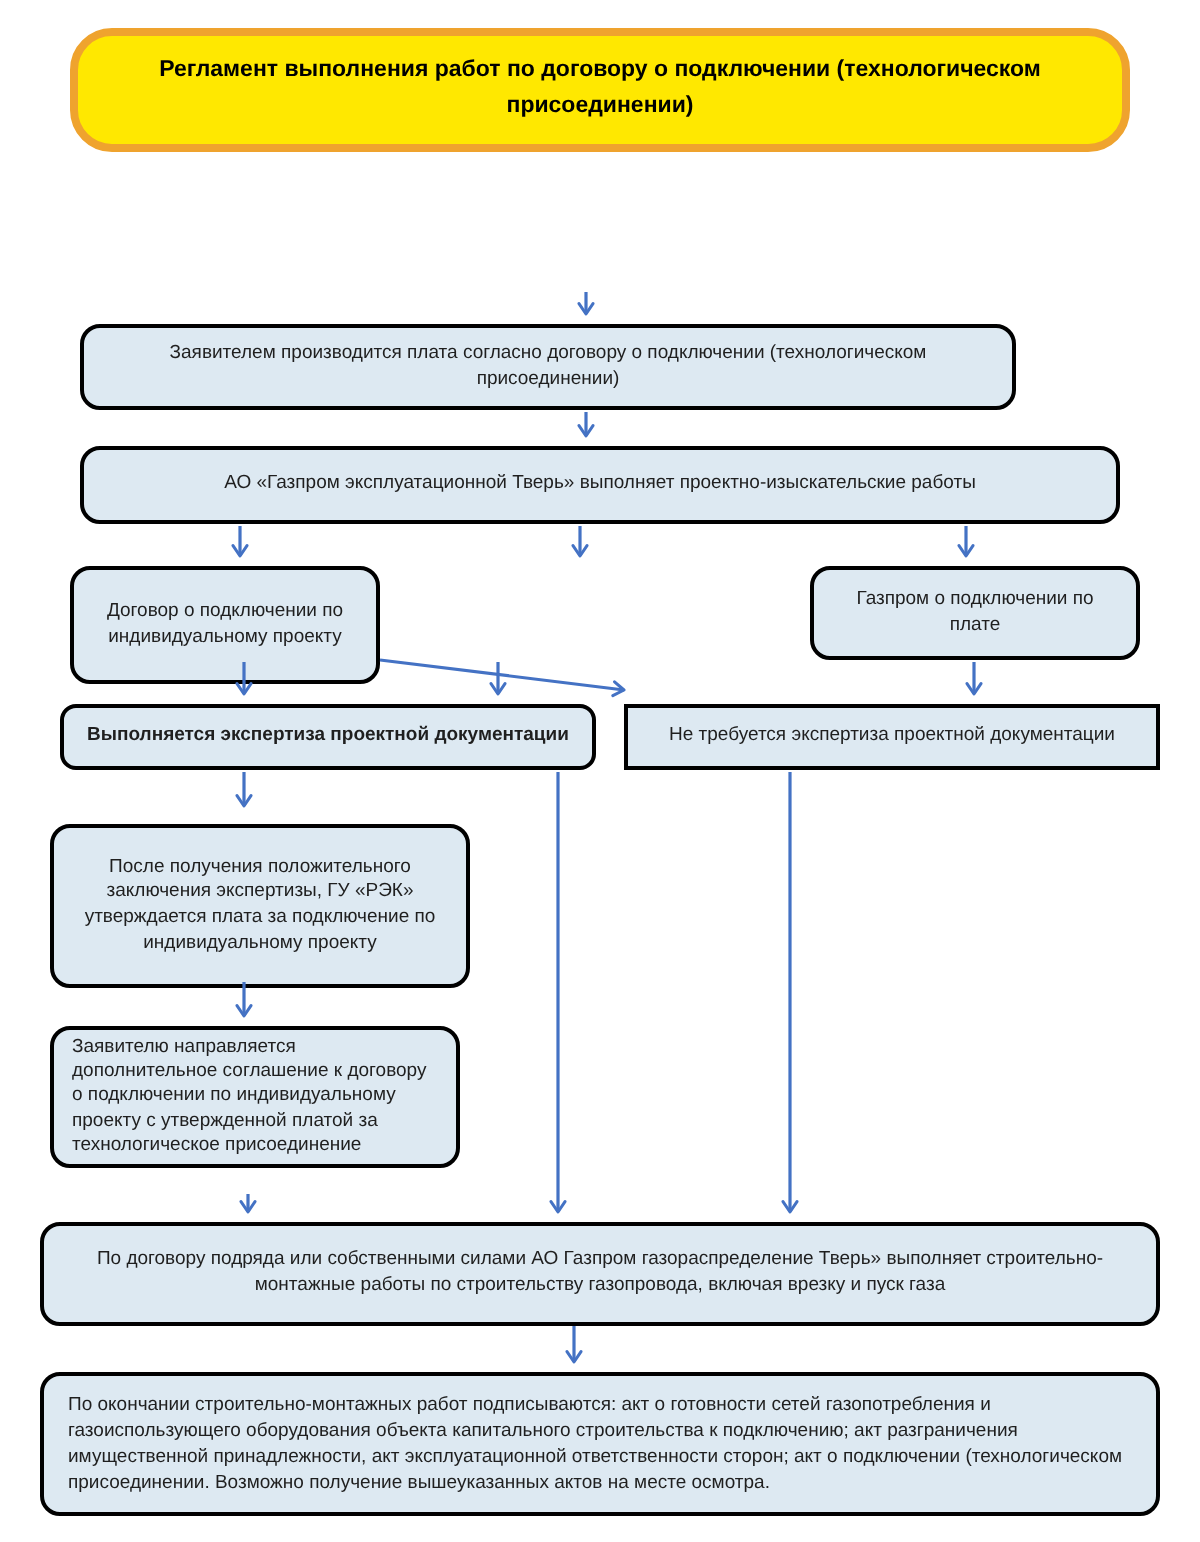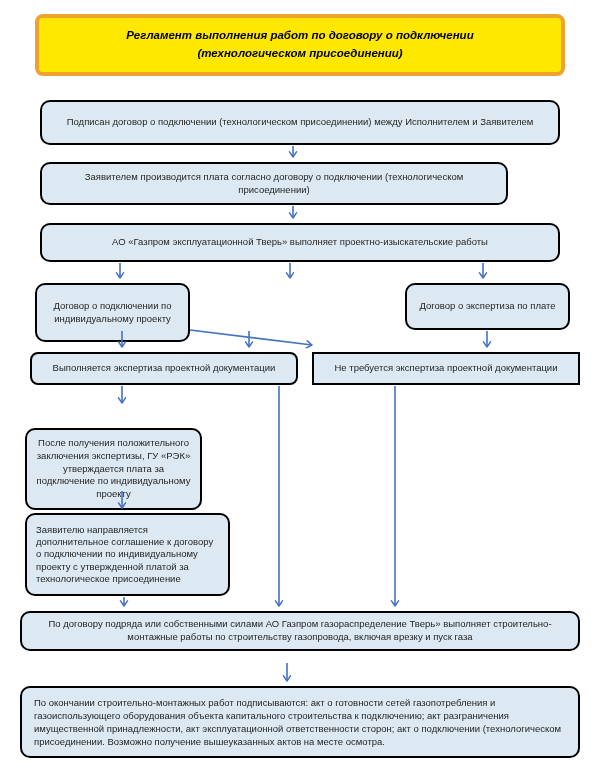--- a/index.html
+++ b/index.html
@@ -35,27 +35,26 @@
     color: var(--text-color);
     padding: 3px 8px;
   }
   .node.align-left {
     text-align: left;
     justify-content: flex-start;
   }
   .node.title {
     background: var(--title-fill);
     border: 4px solid var(--title-border);
-    border-radius: 8px;
+    border-radius: 21px;
     font-weight: bold;
     font-size: 11.5px;
     line-height: 1.55;
     color: #000000;
     padding: 4px 34px;
-    font-style: italic;
   }
   svg.connectors {
     position: absolute;
     left: 0; top: 0;
     width: 600px; height: 771px;
     pointer-events: none;
   }
   line.flow-arrow {
     stroke: var(--arrow-color);
     stroke-width: 1.6;
@@ -69,40 +68,39 @@
     stroke-linejoin: round;
   }
 </style>
 </head>
 <body>
 
 <div class="canvas">
 
   <div class="node title" style="left:35px; top:14px; width:530px; height:62px;">Регламент выполнения работ по договору о подключении (технологическом присоединении)</div>
 
-  <div class="node" style="left:40px; top:100px; width:520px; height:45px;">Подписан договор о подключении (технологическом присоединении) между Исполнителем и Заявителем</div>
 
   <div class="node" style="left:40px; top:162px; width:468px; height:43px;">Заявителем производится плата согласно договору о подключении (технологическом присоединении)</div>
 
   <div class="node" style="left:40px; top:223px; width:520px; height:39px;">АО «Газпром эксплуатационной Тверь» выполняет проектно-изыскательские работы</div>
 
   <div class="node" style="left:35px; top:283px; width:155px; height:59px;">Договор о подключении по индивидуальному проекту</div>
 
 
-  <div class="node" style="left:405px; top:283px; width:165px; height:47px;">Договор о экспертиза по плате</div>
+  <div class="node" style="left:405px; top:283px; width:165px; height:47px;">Газпром о подключении по плате</div>
 
-  <div class="node" style="left:30px; top:352px; width:268px; height:33px; border-radius:8px;">Выполняется экспертиза проектной документации</div>
+  <div class="node" style="left:30px; top:352px; width:268px; height:33px; border-radius:8px;font-weight:bold;">Выполняется экспертиза проектной документации</div>
 
   <div class="node" style="left:312px; top:352px; width:268px; height:33px; border-radius:0;">Не требуется экспертиза проектной документации</div>
 
-  <div class="node" style="left:25px; top:428px; width:177px; height:82px; padding:3px 9px;">После получения положительного заключения экспертизы, ГУ «РЭК» утверждается плата за подключение по индивидуальному проекту</div>
+  <div class="node" style="left:25px; top:412px; width:210px; height:82px; padding:3px 9px;">После получения положительного заключения экспертизы, ГУ «РЭК» утверждается плата за подключение по индивидуальному проекту</div>
 
-  <div class="node align-left" style="left:25px; top:513px; width:205px; height:83px; padding:3px 9px; line-height:1.3;">Заявителю направляется дополнительное соглашение к договору о подключении по индивидуальному проекту с утвержденной платой за технологическое присоединение</div>
+  <div class="node align-left" style="left:25px; top:513px; width:205px; height:71px; padding:3px 9px; line-height:1.3;">Заявителю направляется дополнительное соглашение к договору о подключении по индивидуальному проекту с утвержденной платой за технологическое присоединение</div>
 
-  <div class="node" style="left:20px; top:611px; width:560px; height:40px; padding:3px 24px;text-align:center;">По договору подряда или собственными силами АО Газпром газораспределение Тверь» выполняет строительно-монтажные работы по строительству газопровода, включая врезку и пуск газа</div>
+  <div class="node" style="left:20px; top:611px; width:560px; height:52px; padding:3px 24px;text-align:center;">По договору подряда или собственными силами АО Газпром газораспределение Тверь» выполняет строительно-монтажные работы по строительству газопровода, включая врезку и пуск газа</div>
 
   <div class="node align-left" style="left:20px; top:686px; width:560px; height:72px; padding:4px 12px; line-height:1.38;">По окончании строительно-монтажных работ подписываются: акт о готовности сетей газопотребления и газоиспользующего оборудования объекта капитального строительства к подключению; акт разграничения имущественной принадлежности, акт эксплуатационной ответственности сторон; акт о подключении (технологическом присоединении. Возможно получение вышеуказанных актов на месте осмотра.</div>
 
   <svg class="connectors" viewBox="0 0 600 771" xmlns="http://www.w3.org/2000/svg">
     <defs>
       <marker id="ah" markerWidth="10" markerHeight="10" refX="6.2" refY="4.5" orient="auto" markerUnits="userSpaceOnUse">
         <path class="ah-path" d="M1,1 L6.2,4.5 L1,8"></path>
       </marker>
     </defs>
     <line class="flow-arrow" x1="293" y1="146" x2="293" y2="157" marker-end="url(#ah)"></line>

